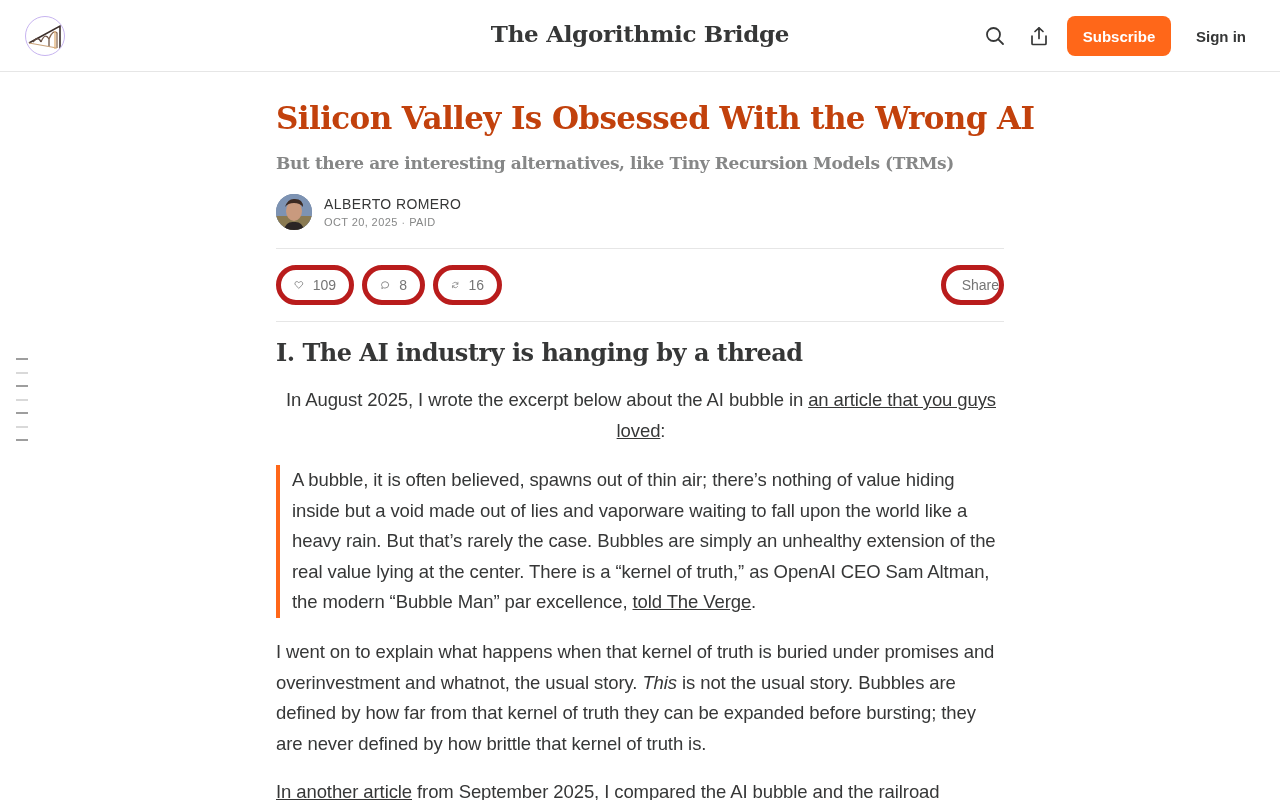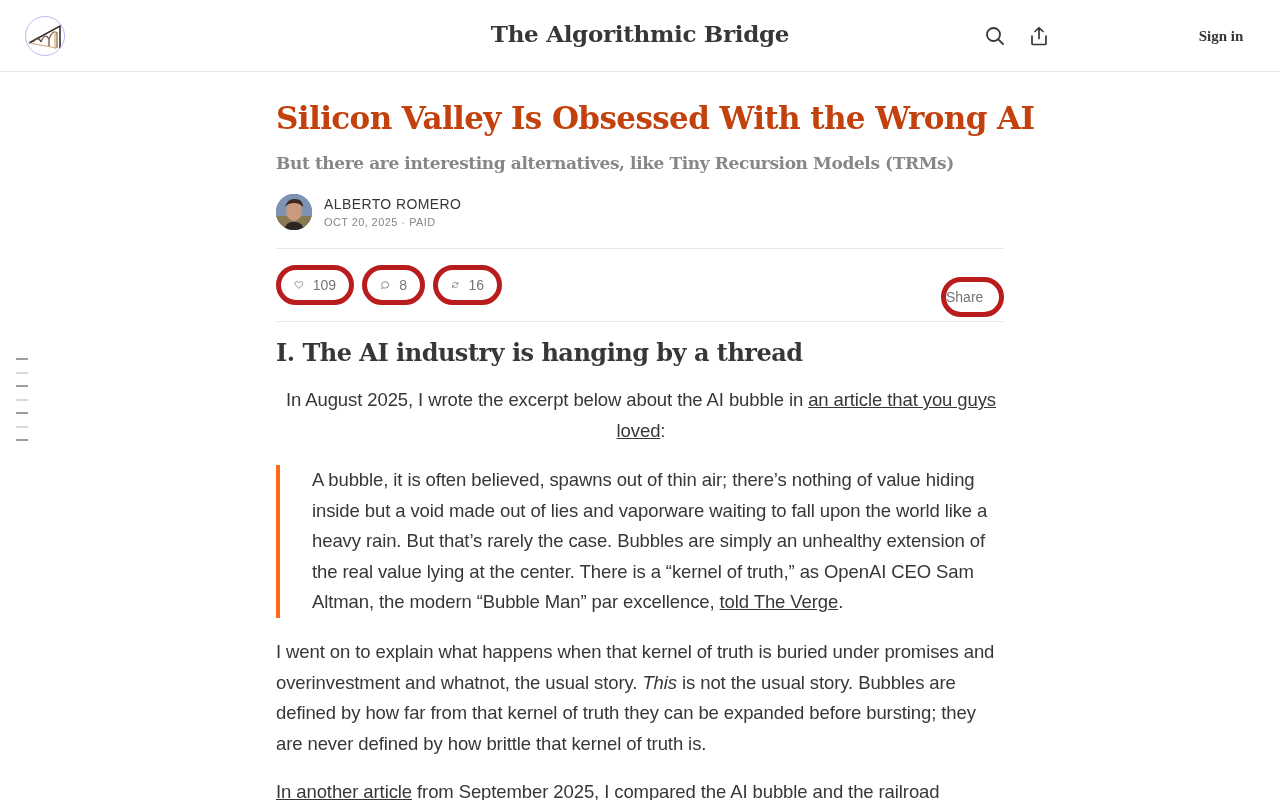--- a/index.html
+++ b/index.html
@@ -24,21 +24,21 @@
       display: flex; align-items: center; justify-content: center; cursor: pointer;
     }
     .subscribe-btn {
       position: absolute; left: 1067px; top: 16px; width: 104px; height: 40px;
       background: #ff6719; color: #fff; border: none; border-radius: 8px;
       font-family: "Liberation Sans", sans-serif; font-weight: bold; font-size: 15px; cursor: pointer;
     }
     .signin-btn {
       position: absolute; left: 1186px; top: 16px; width: 70px; height: 40px;
       background: transparent; border: none; color: #363737;
-      font-family: Liberation Serif, serif; font-weight: bold; font-size: 15px; cursor: pointer;
+      font-family: Liberation Sans, sans-serif; font-weight: bold; font-size: 15px; cursor: pointer;
     }
 
     .toc {
       position: absolute; left: 16px; top: 358px; width: 14px;
     }
     .toc-dash { display: block; height: 2px; width: 12px; margin-bottom: 11.5px; background: #bdbdbd; cursor: pointer; }
     .toc-dash.dark { background: #9e9e9e; }
     .toc-dash.light { background: #d9d9d9; }
 
     .article {
@@ -80,21 +80,21 @@
       position: absolute; top: 338px; left: 0; font-family: "DejaVu Serif", serif;
       font-weight: bold; font-size: 24px; color: #363737; letter-spacing: -0.5px; white-space: nowrap;
     }
     .para {
       position: absolute; left: 0; width: 730px; font-size: 18.5px; line-height: 30.5px;
       color: #363737; letter-spacing: -0.1px;
     }
     .para a { color: #363737; text-decoration: underline; cursor: pointer; }
     .quote {
       position: absolute; left: 0; top: 465px; width: 730px; border-left: 4px solid #ff6719;
-      padding-left: 32px; font-size: 18.5px; line-height: 30.5px; color: #363737; letter-spacing: -0.1px;
+      padding-left: 12px; font-size: 18.5px; line-height: 30.5px; color: #363737; letter-spacing: -0.1px;
     }
     .quote a { color: #363737; text-decoration: underline; cursor: pointer; }
   </style>
 </head>
 <body>
 
 <div class="topbar">
   <div class="logo">
     <svg width="40" height="40" viewBox="0 0 40 40">
       <path d="M3 26 L34 9 L34 32" fill="none" stroke="#3a2e2a" stroke-width="1.6"></path>
@@ -114,20 +114,21 @@
       <line x1="13.3" y1="13.3" x2="18" y2="18" stroke="#363737" stroke-width="1.8" stroke-linecap="round"></line>
     </svg>
   </div>
   <div class="icon-btn" style="left:1025px;">
     <svg width="20" height="20" viewBox="0 0 20 20">
       <path d="M10 2 L10 12.5" stroke="#363737" stroke-width="1.7" stroke-linecap="round"></path>
       <path d="M6 5.5 L10 1.8 L14 5.5" fill="none" stroke="#363737" stroke-width="1.7" stroke-linecap="round" stroke-linejoin="round"></path>
       <path d="M3 10 L3 17.5 Q3 18.5 4 18.5 L16 18.5 Q17 18.5 17 17.5 L17 10" fill="none" stroke="#363737" stroke-width="1.7" stroke-linecap="round"></path>
     </svg>
   </div>
+  <button class="subscribe-btn">Subscribe</button>
   <button class="signin-btn">Sign in</button>
 </div>
 
 <div class="toc">
   <span class="toc-dash dark"></span>
   <span class="toc-dash light"></span>
   <span class="toc-dash dark"></span>
   <span class="toc-dash light"></span>
   <span class="toc-dash dark"></span>
   <span class="toc-dash light"></span>
@@ -168,21 +169,21 @@
   </div>
   <div class="pill" style="left:157px; width:69px;">
     <svg width="20" height="20" viewBox="0 0 20 20">
       <path d="M16 8 Q15 3.5 10 3.5 Q6 3.5 4.2 6.5" fill="none" stroke="#757575" stroke-width="1.6" stroke-linecap="round"></path>
       <path d="M16.5 3.5 L16.5 8 L12 8" fill="none" stroke="#757575" stroke-width="1.6" stroke-linecap="round" stroke-linejoin="round"></path>
       <path d="M4 12 Q5 16.5 10 16.5 Q14 16.5 15.8 13.5" fill="none" stroke="#757575" stroke-width="1.6" stroke-linecap="round"></path>
       <path d="M3.5 16.5 L3.5 12 L8 12" fill="none" stroke="#757575" stroke-width="1.6" stroke-linecap="round" stroke-linejoin="round"></path>
     </svg>
     <span>16</span>
   </div>
-  <div class="pill" style="left:665px; width:63px; justify-content:flex-start; padding:0;margin-top:12px;">
+  <div class="pill" style="left:665px; width:63px; justify-content:flex-end; padding:0;">
     <span>Share</span>
   </div>
 
   <div class="divider" style="top:321px;"></div>
 
   <h2 class="h-section">I. The AI industry is hanging by a thread</h2>
 
   <p class="para" style="top:385px;text-align:center;">
     <span>In August 2025, I wrote the excerpt below about the AI bubble in </span><a>an article that you guys loved</a><span>:</span>
   </p>

